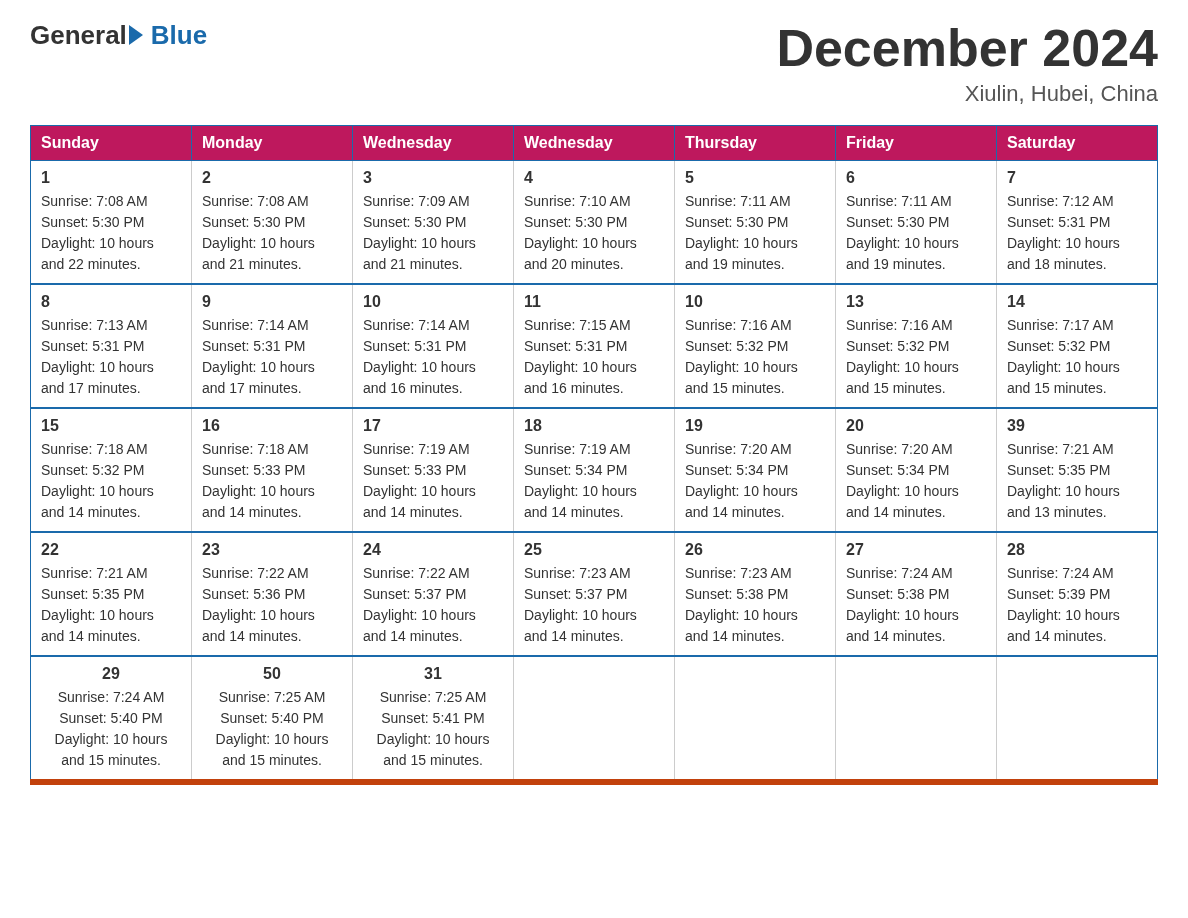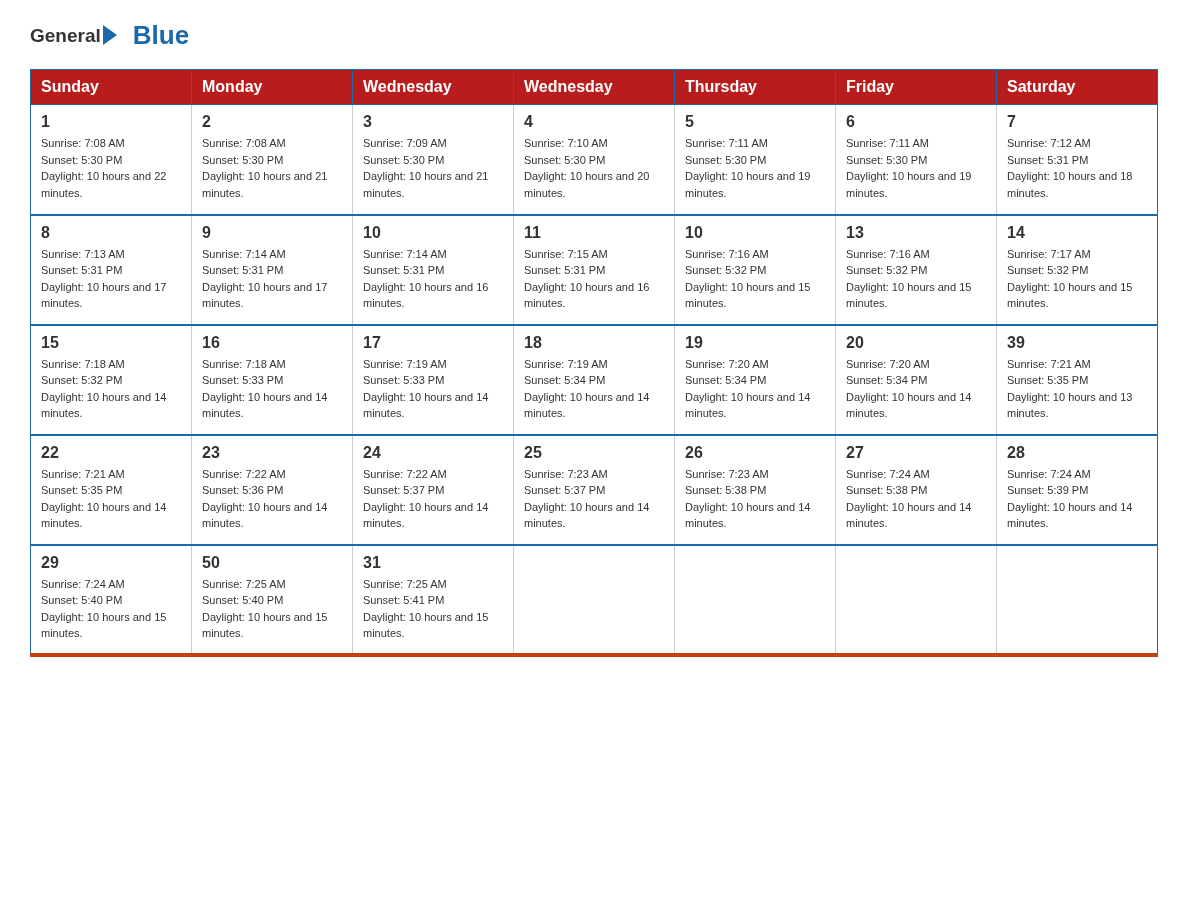--- a/index.html
+++ b/index.html
@@ -19,38 +19,38 @@
     .logo {
       display: flex;
       flex-direction: column;
       align-items: flex-start;
     }
     .logo-text {
       display: flex;
       align-items: center;
     }
     .logo-general {
-      font-size: 19px;
+      font-size: 26px;
       font-weight: bold;
       color: #333;
     }
     .logo-arrow {
       width: 0;
       height: 0;
       border-left: 14px solid #1a6aab;
       border-top: 10px solid transparent;
       border-bottom: 10px solid transparent;
       margin-left: 2px;
       margin-top: -2px;
     }
     .logo-blue {
       font-size: 26px;
       font-weight: bold;
       color: #1a6aab;
-      margin-left: 16px;
+      margin-left: 8px;
     }
     .title-block {
       text-align: right;
     }
     .main-title {
       font-size: 52px;
       font-weight: bold;
       color: #333;
       line-height: 1.1;
     }
@@ -58,21 +58,21 @@
       font-size: 22px;
       color: #555;
       margin-top: 4px;
     }
     table {
       width: 100%;
       border-collapse: collapse;
       table-layout: fixed;
     }
     thead tr {
-      background-color: #b91c1c;
+      background-color: #be185d;
     }
     thead th {
       color: #fff;
       font-size: 16px;
       font-weight: bold;
       padding: 8px 10px;
       text-align: left;
       border: 1px solid #1a6aab;
     }
     tbody tr {
@@ -93,43 +93,46 @@
     tbody td:last-child {
       border-right: 1px solid #1a6aab;
     }
     .day-number {
       font-size: 16px;
       font-weight: bold;
       display: block;
       margin-bottom: 4px;
     }
     .day-info {
-      font-size: 11px;
+      font-size: 14px;
       line-height: 1.5;
       color: #333;
     }
     tbody tr:last-child {
-      border-bottom: 4px solid #c2410c;
+      border-bottom: 6px solid #c2410c;
+      text-align: center;
     }
     .empty-cell {
       background: #fff;
     }
   </style>
 </head>
 <body>
 
 <div class="header">
   <div class="logo">
     <div class="logo-text">
       <span class="logo-general">General</span>
       <div class="logo-arrow"></div>
       <span class="logo-blue">Blue</span>
     </div>
   </div>
   <div class="title-block">
+    <div class="main-title">December 2024</div>
+    <div class="subtitle">Xiulin, Hubei, China</div>
   </div>
 </div>
 
 <table>
   <thead>
     <tr>
     <th>Sunday</th>
         <th>Monday</th>
         <th>Wednesday</th>
         <th>Wednesday</th>

